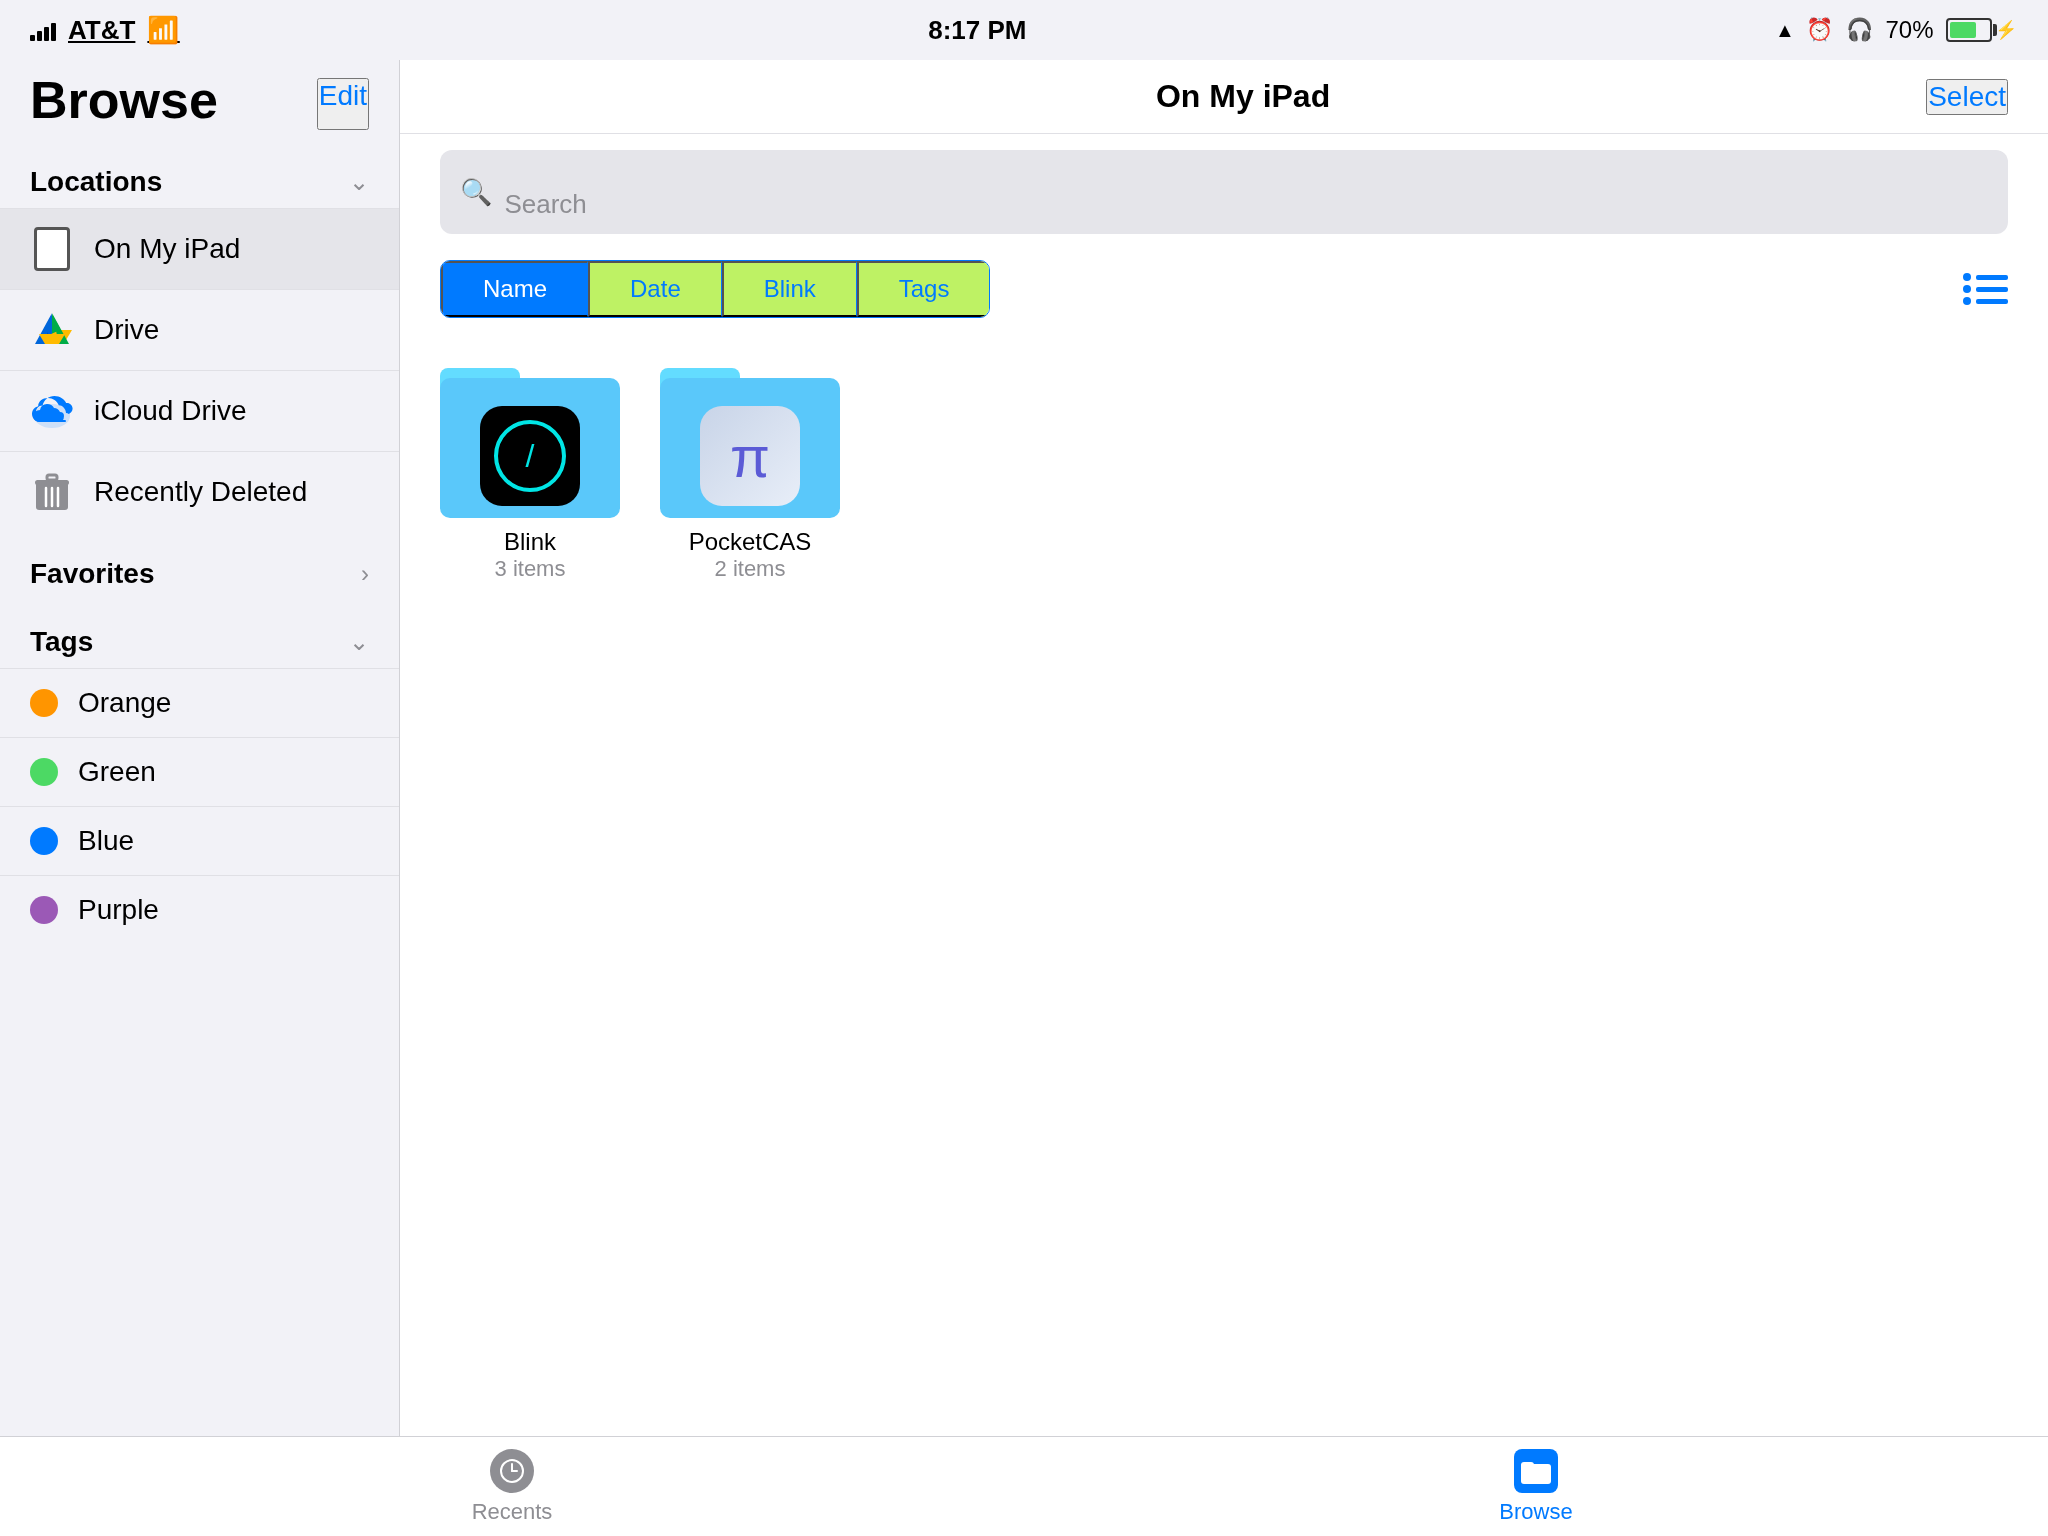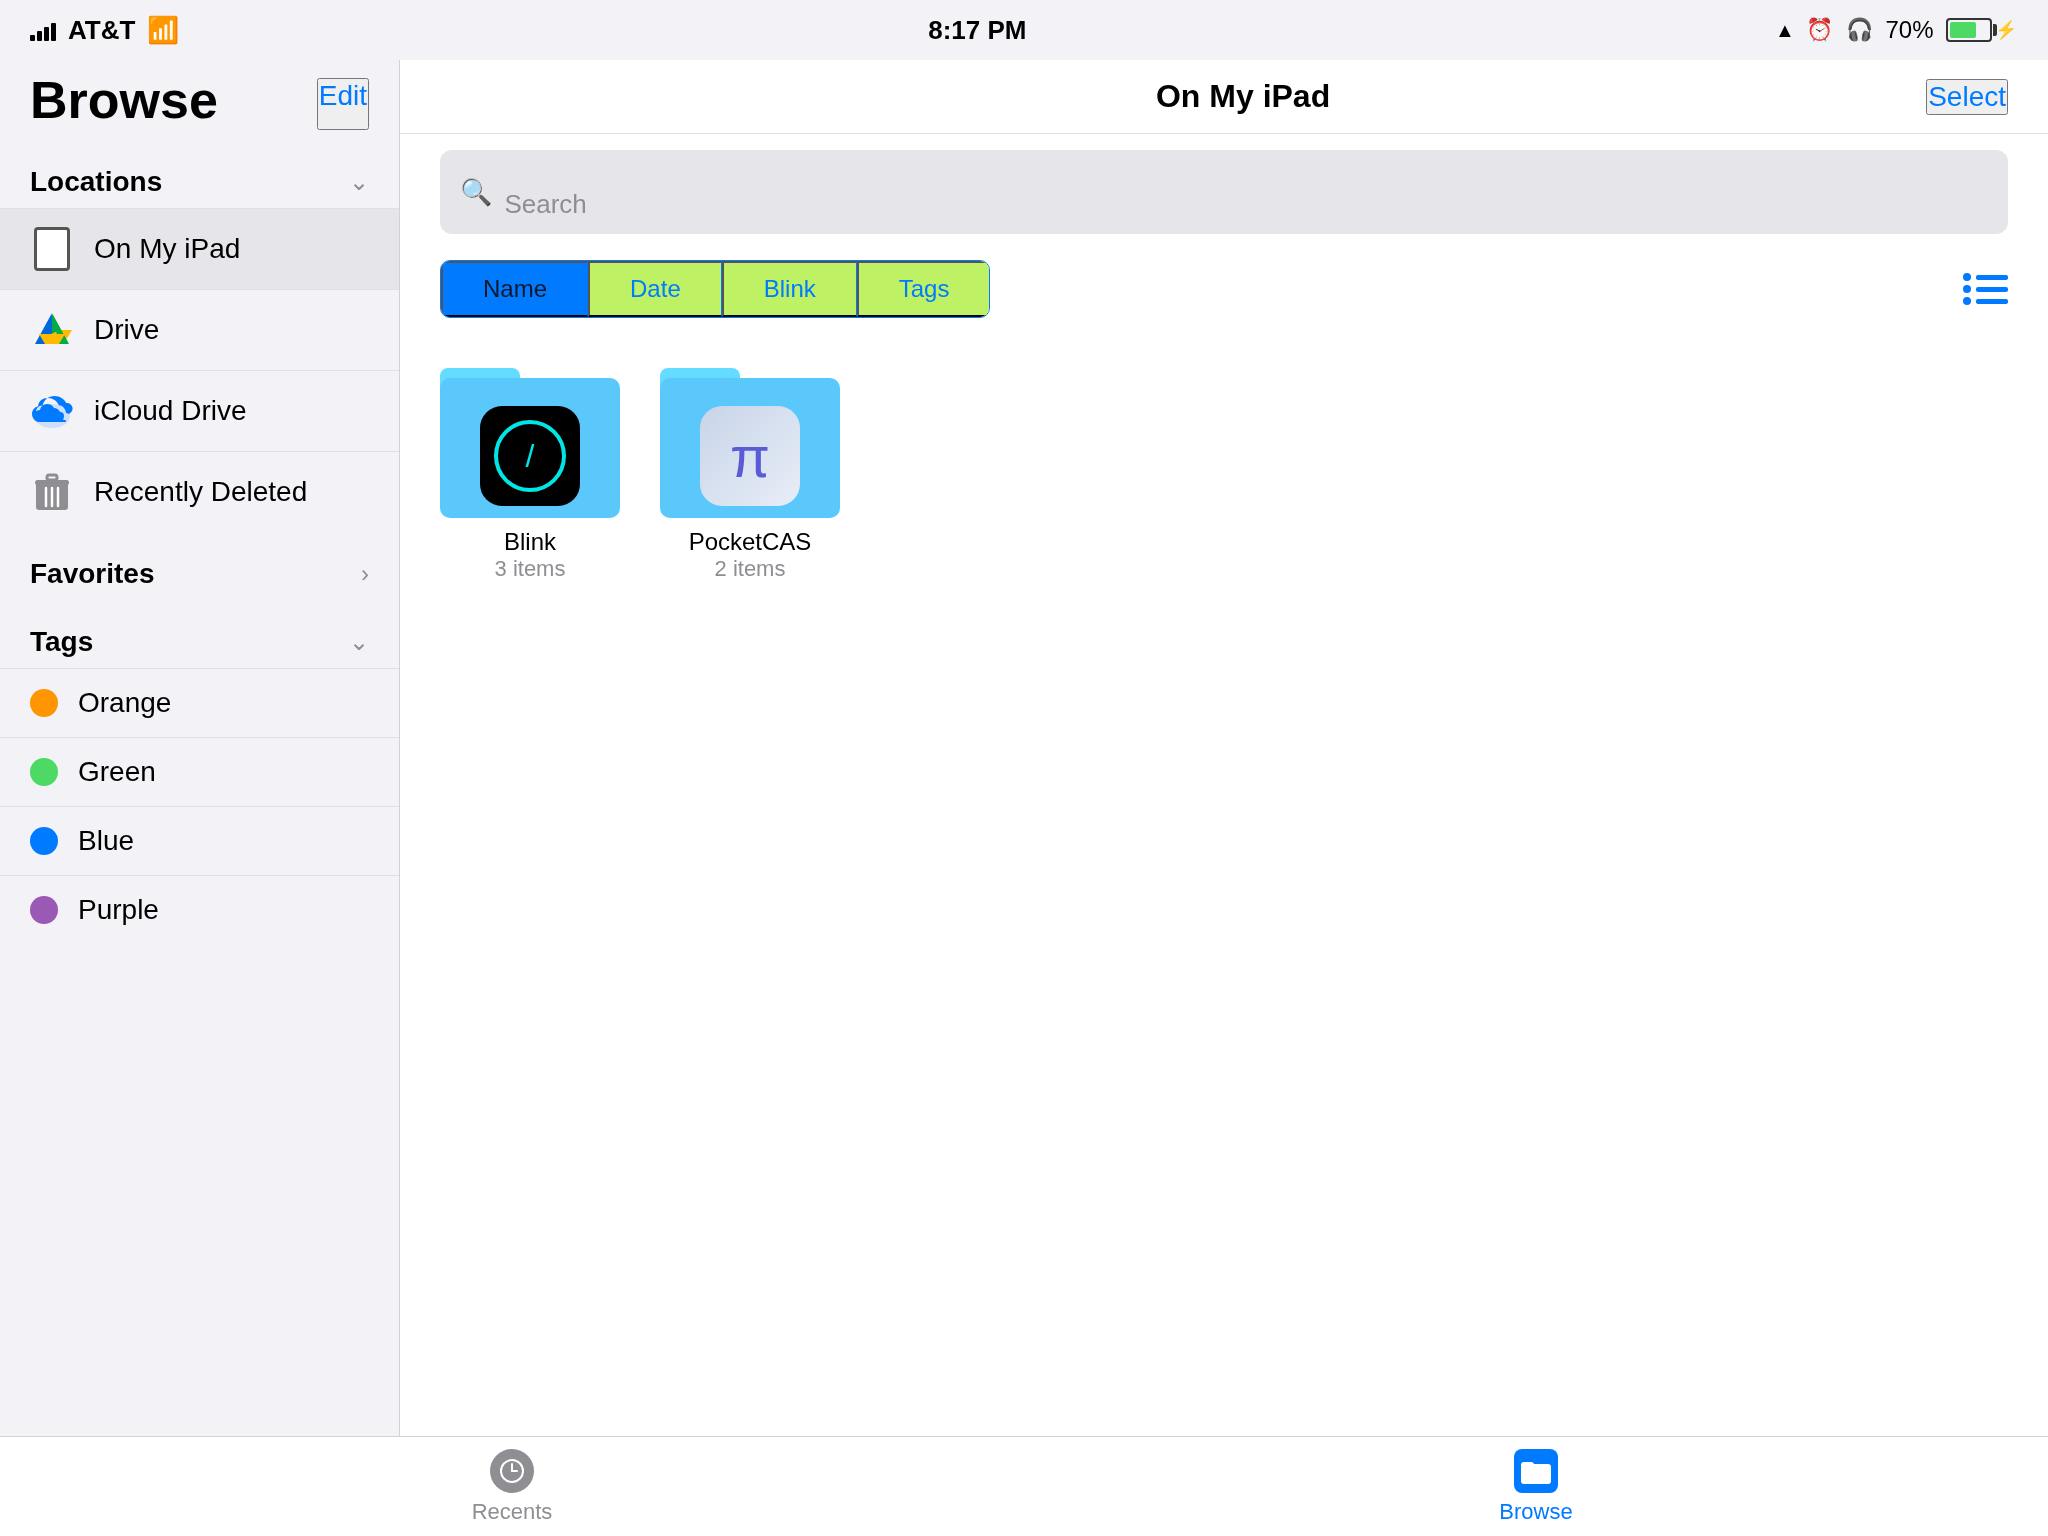--- a/index.html
+++ b/index.html
@@ -17,21 +17,21 @@
     .status-bar {
       width: 100%;
       height: 60px;
       background: #f2f2f7;
       display: flex;
       align-items: center;
       justify-content: space-between;
       padding: 0 30px;
       flex-shrink: 0;
     }
-    .status-left { display: flex; align-items: center; gap: 12px; font-size: 26px; font-weight: 600; }
+    .status-left { display: flex; align-items: center; gap: 12px; font-size: 26px; font-weight: 600; text-decoration: underline; }
     .status-center { font-size: 26px; font-weight: 600; }
     .status-right { display: flex; align-items: center; gap: 12px; font-size: 24px; }
     .battery-container { display: flex; align-items: center; gap: 4px; }
     .battery-icon {
       width: 46px; height: 24px;
       border: 2px solid #333;
       border-radius: 4px;
       position: relative;
       display: flex; align-items: center; padding: 2px;
     }
@@ -199,21 +199,21 @@
       padding: 12px 40px;
       font-size: 24px;
       color: #007aff;
       border-right: 1.5px solid #007aff;
       cursor: pointer;
       background: #bef264;
     }
     .tab-item:last-child { border-right: none; }
     .tab-item.active {
       background: #007aff;
-      color: #0f172a;
+      color: #ffffff;
     }
     .list-view-icon {
       display: flex; flex-direction: column; gap: 4px; cursor: pointer;
     }
     .list-line {
       display: flex; align-items: center; gap: 5px;
     }
     .list-dot { width: 8px; height: 8px; background: #007aff; border-radius: 50%; }
     .list-bar { width: 32px; height: 5px; background: #007aff; border-radius: 2px; }
 

